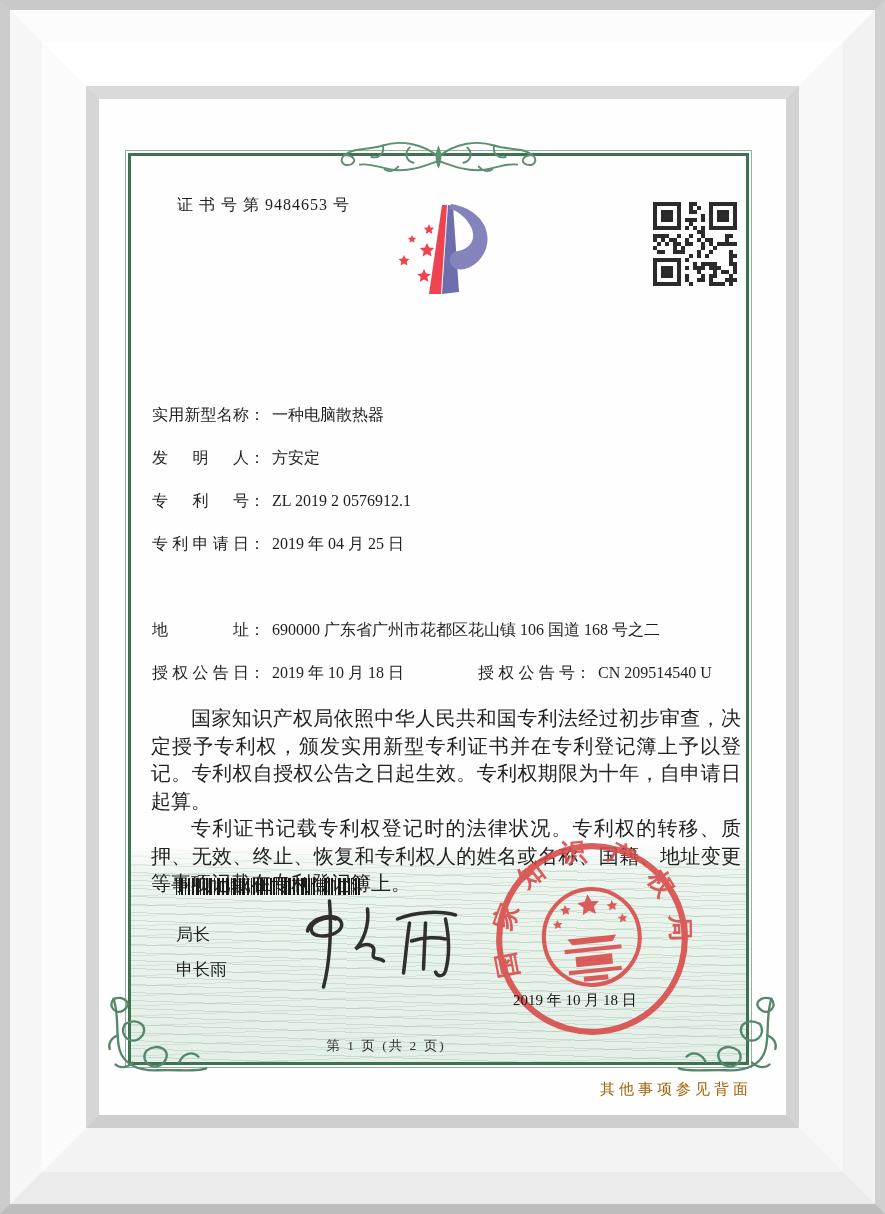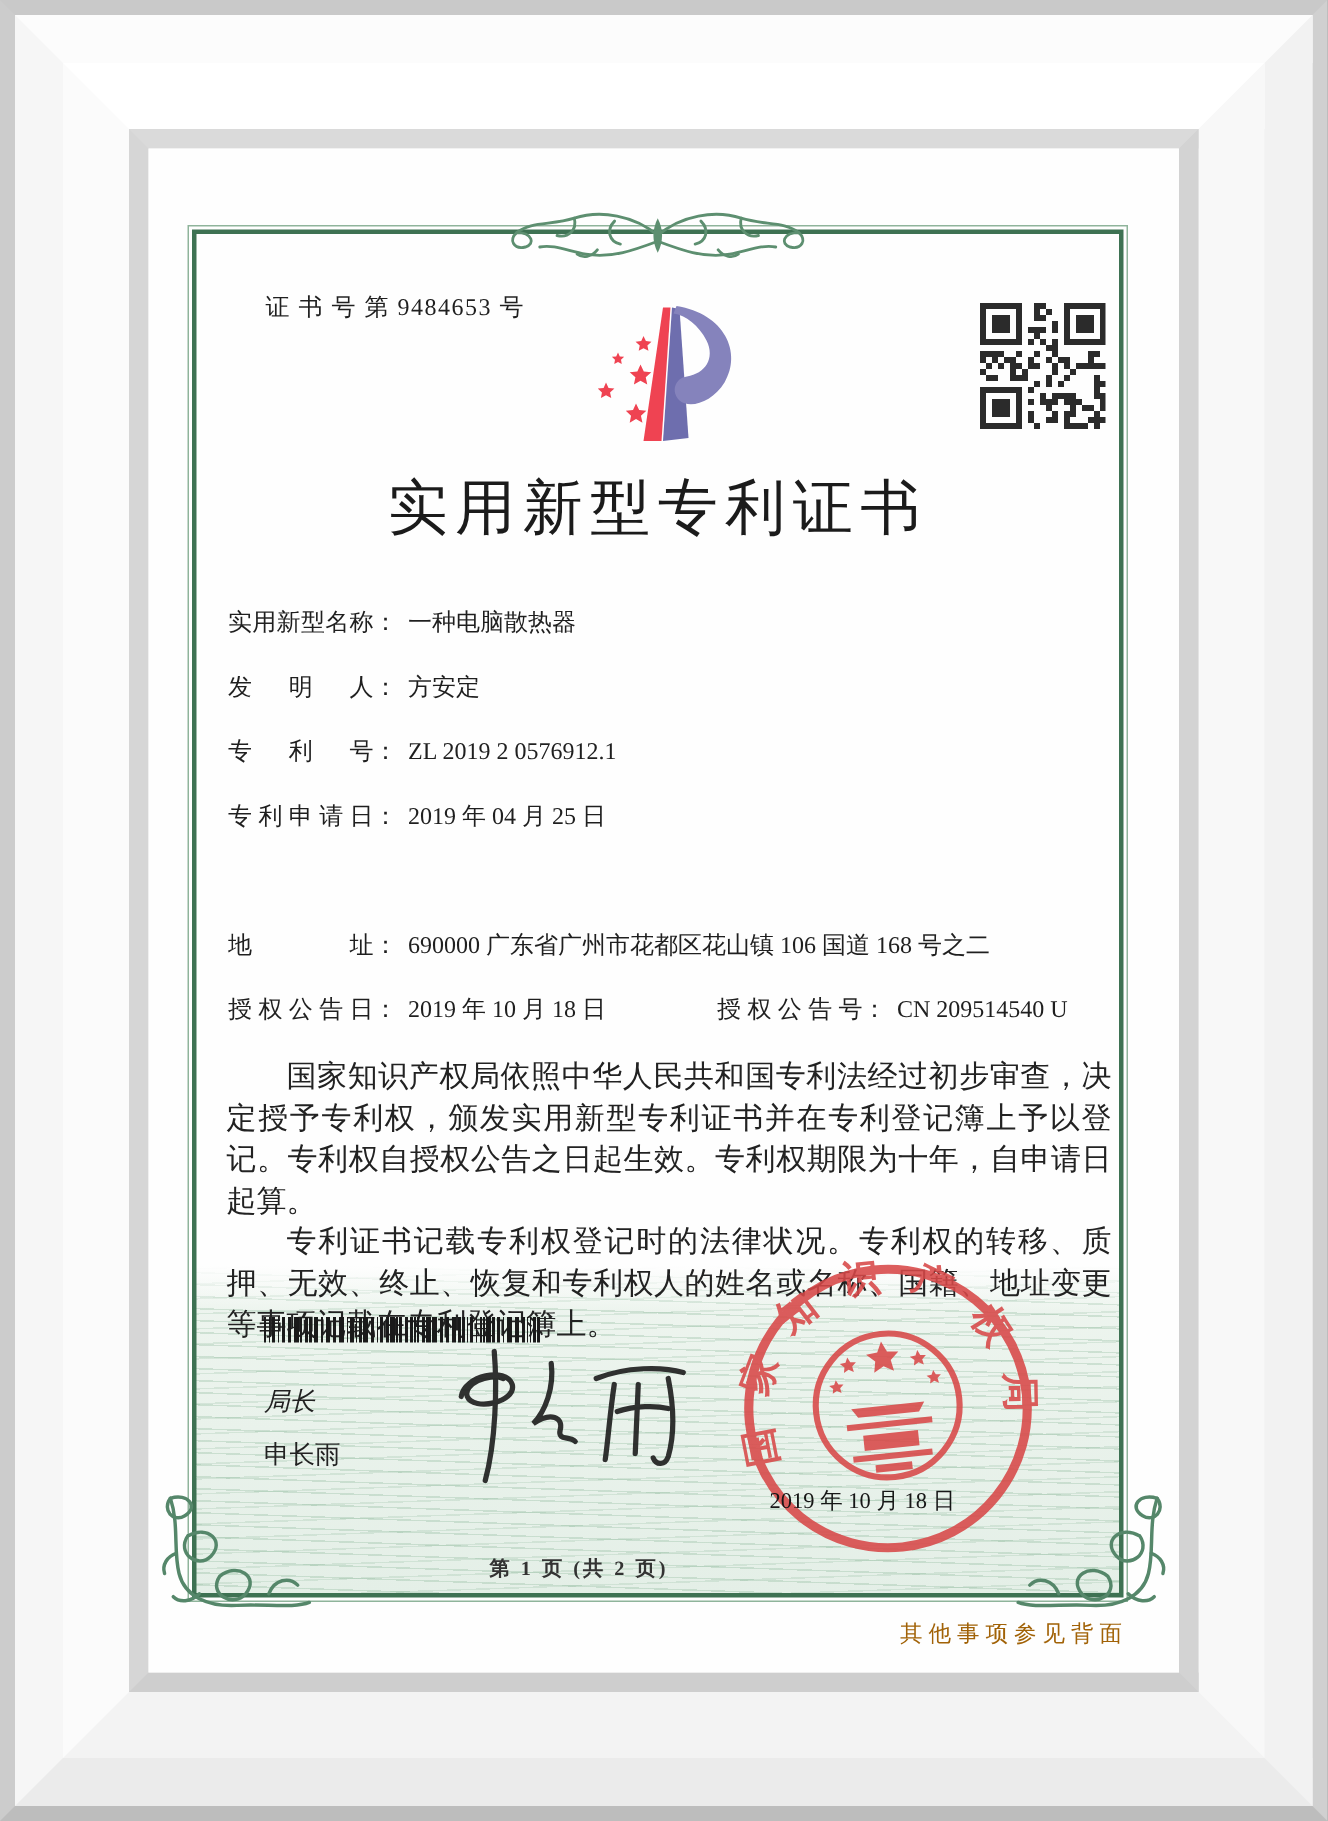--- a/index.html
+++ b/index.html
@@ -39,29 +39,29 @@
       font-size:40px;letter-spacing:5px;color:#1b1b1b;}
   .frow{position:absolute;left:53px;width:592px;font-size:16px;color:#1f1f1f;white-space:nowrap;}
   .flabel{display:inline-block;width:97px;text-align:justify;text-align-last:justify;vertical-align:bottom;}
   .fval{margin-left:7px;}
   .fgroup2{position:absolute;left:306px;top:0;margin-left:20px;}
   .paras{position:absolute;left:52px;top:606px;width:590px;font-size:20px;line-height:27.5px;
       text-align:justify;color:#222;}
   .paras p{margin:0;text-indent:2em;}
   .barcode{position:absolute;left:77px;top:779px;width:188px;height:17px;}
   .sig-title{position:absolute;left:77px;top:824px;font-size:17px;color:#222;
-      font-family:"Liberation Sans",sans-serif;font-style:italic;}
+      font-family:"Liberation Sans",sans-serif;}
   .sig-name{position:absolute;left:77px;top:859px;font-size:17px;color:#222;
       font-family:Liberation Serif, serif;}
   .sig-svg{position:absolute;left:184px;top:790px;width:195px;height:105px;}
   .seal-svg{position:absolute;left:391px;top:738px;width:204px;height:204px;opacity:.88;
       transform:rotate(-6deg);}
   .seal-date{position:absolute;left:414px;top:892px;font-size:15px;color:#161616;z-index:5;}
   .page-note{position:absolute;left:26px;top:938px;width:522px;text-align:center;
-      font-size:13.5px;letter-spacing:2px;color:#333;font-weight:bold;}
+      font-size:13.5px;letter-spacing:2px;color:#333;}
   .back-note{position:absolute;left:26px;top:981px;width:627px;text-align:right;
       font-size:15px;letter-spacing:4px;color:#a16207;}
 </style>
 </head>
 <body>
 
 <div class="scene">
   <div class="f1"></div>
   <div class="f2"></div>
   <div class="f3"></div>
@@ -323,21 +323,20 @@
           <rect x="5" y="20" width="1" height="1"></rect>
           <rect x="6" y="20" width="1" height="1"></rect>
           <rect x="9" y="20" width="1" height="1"></rect>
           <rect x="14" y="20" width="1" height="1"></rect>
           <rect x="15" y="20" width="1" height="1"></rect>
           <rect x="16" y="20" width="1" height="1"></rect>
           <rect x="17" y="20" width="1" height="1"></rect>
           <rect x="19" y="20" width="1" height="1"></rect>
         </svg></div>
 
-    <div class="title">实用新型专利证书</div>
 
     <div class="frow" style="top:349px">
       <span class="flabel">发明人</span><span>：</span><span class="fval">方安定</span>
     </div>
     <div class="frow" style="top:306px">
       <span class="flabel">实用新型名称</span><span>：</span><span class="fval">一种电脑散热器</span>
     </div>
     <div class="frow" style="top:392px">
       <span class="flabel">专利号</span><span>：</span><span class="fval">ZL 2019 2 0576912.1</span>
     </div>

